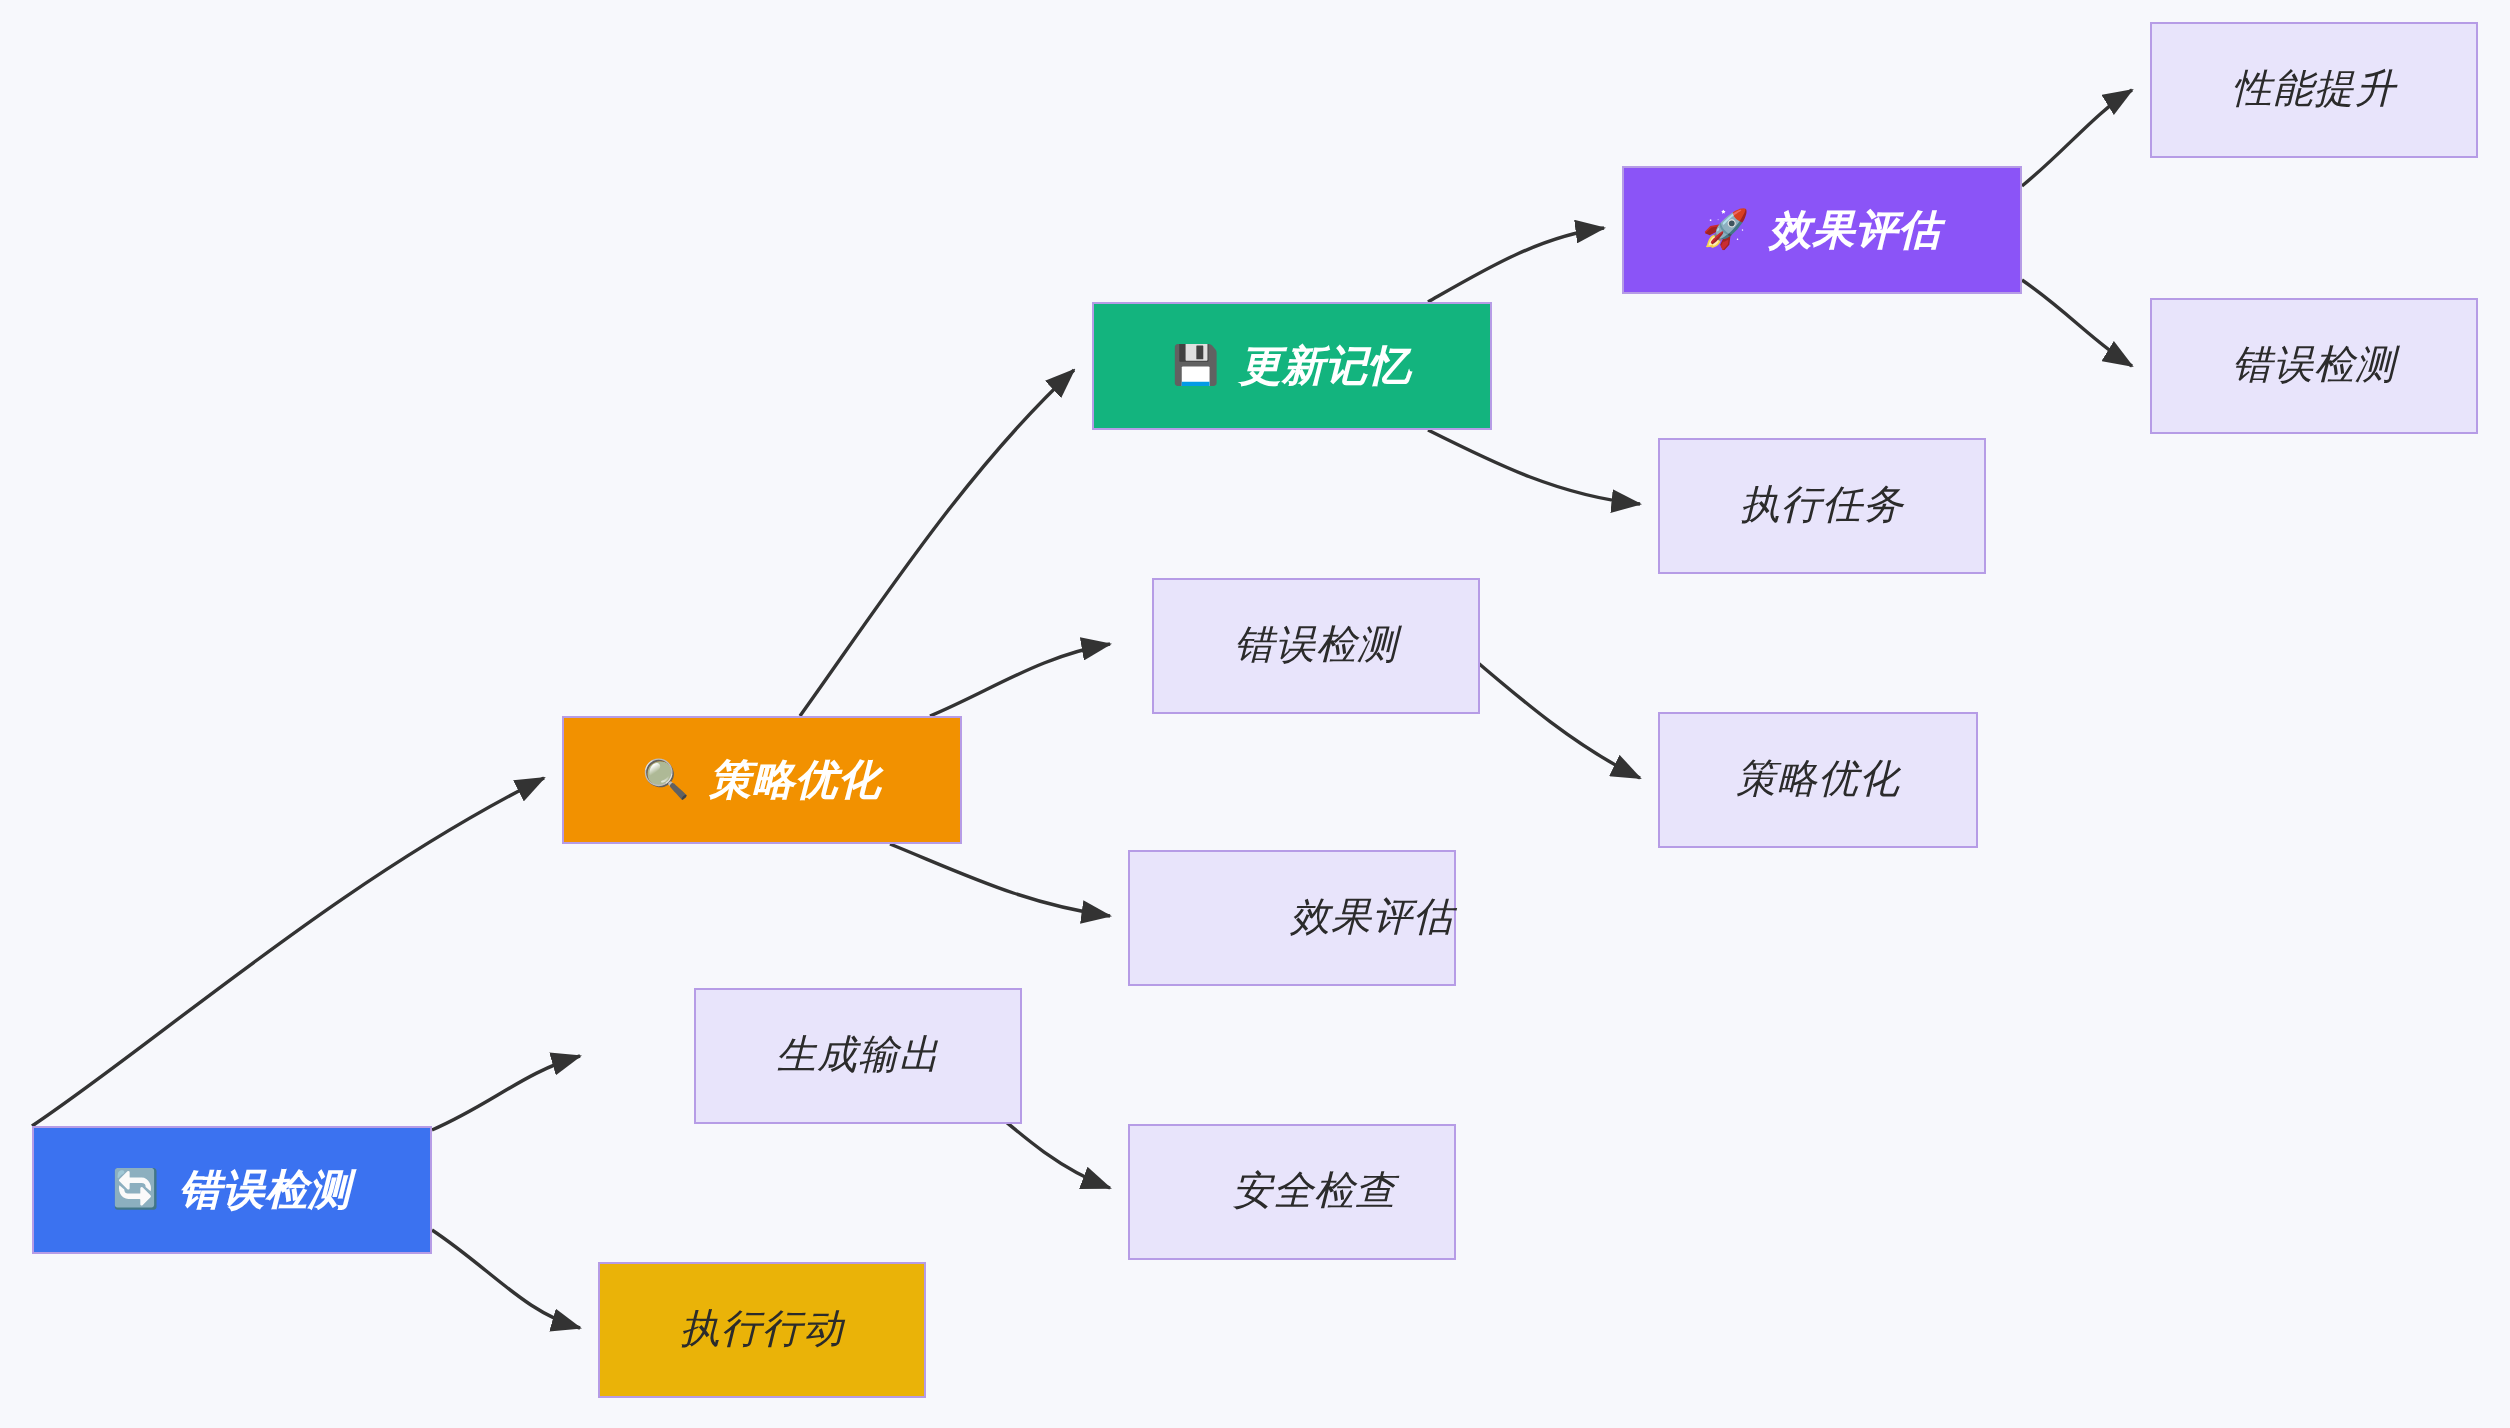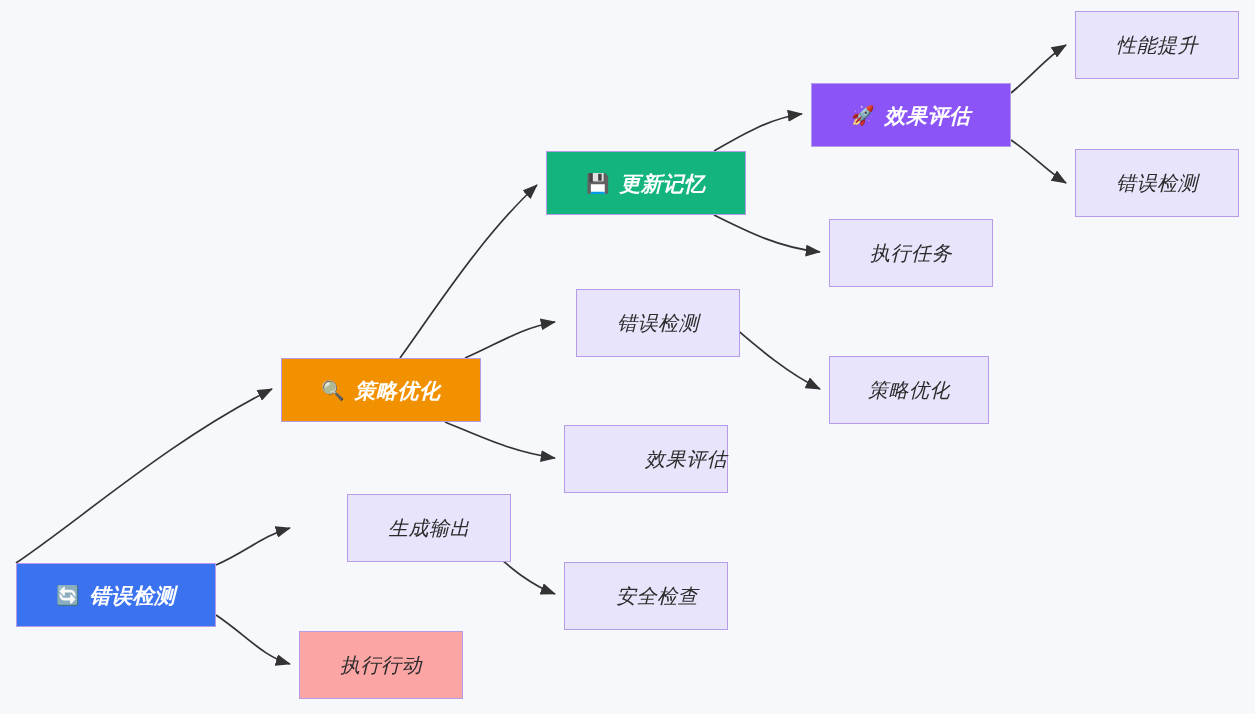--- a/index.html
+++ b/index.html
@@ -98,21 +98,21 @@
         <span class="node-icon">💾</span>
         <span class="node-label">更新记忆</span>
       </div>
       <div class="node primary" style="left: 811px; top: 83px; width: 200px; height: 64px; background: rgb(139, 84, 247); border-color: rgb(182, 156, 230); color: rgb(255, 255, 255);">
         <span class="node-icon">🚀</span>
         <span class="node-label">效果评估</span>
       </div>
       <div class="node leaf" style="left: 299px; top: 494px; width: 164px; height: 68px; background: rgb(232, 228, 251); border-color: rgb(182, 156, 230); color: rgb(43, 43, 43); margin-left: 48px;">
         <span class="node-label">生成输出</span>
       </div>
-      <div class="node leaf" style="left: 299px; top: 631px; width: 164px; height: 68px; background: #fca5a5; border-color: rgb(182, 156, 230); color: rgb(43, 43, 43); align-items: center;">
+      <div class="node leaf" style="left: 299px; top: 631px; width: 164px; height: 68px; background: #eab308; border-color: rgb(182, 156, 230); color: rgb(43, 43, 43); align-items: center;">
         <span class="node-label">执行行动</span>
       </div>
       <div class="node leaf" style="left: 576px; top: 289px; width: 164px; height: 68px; background: rgb(232, 228, 251); border-color: rgb(182, 156, 230); color: rgb(43, 43, 43);">
         <span class="node-label">错误检测</span>
       </div>
       <div class="node leaf" style="left: 564px; top: 425px; width: 164px; height: 68px; background: rgb(232, 228, 251); border-color: rgb(182, 156, 230); color: rgb(43, 43, 43); justify-content: flex-end;">
         <span class="node-label">效果评估</span>
       </div>
       <div class="node leaf" style="left: 564px; top: 562px; width: 164px; height: 68px; background: rgb(232, 228, 251); border-color: rgb(182, 156, 230); color: rgb(43, 43, 43); padding-left: 22px;">
         <span class="node-label">安全检查</span>

